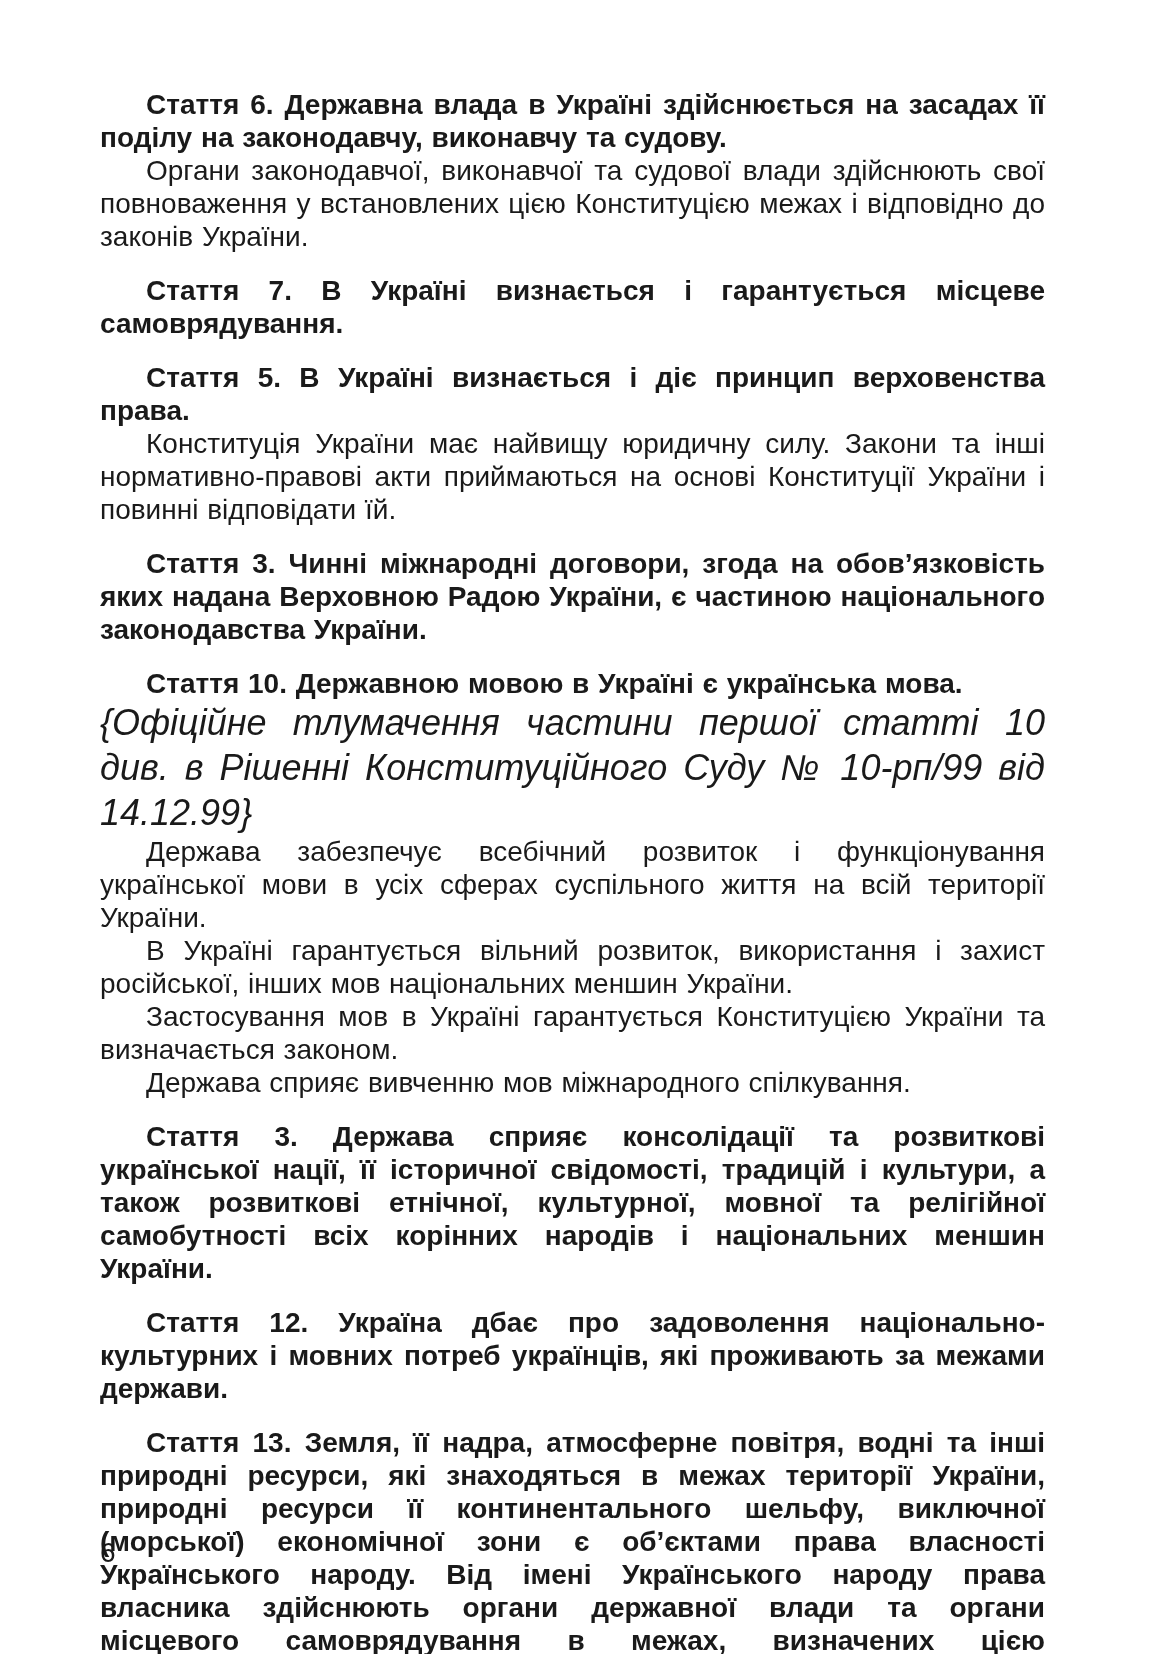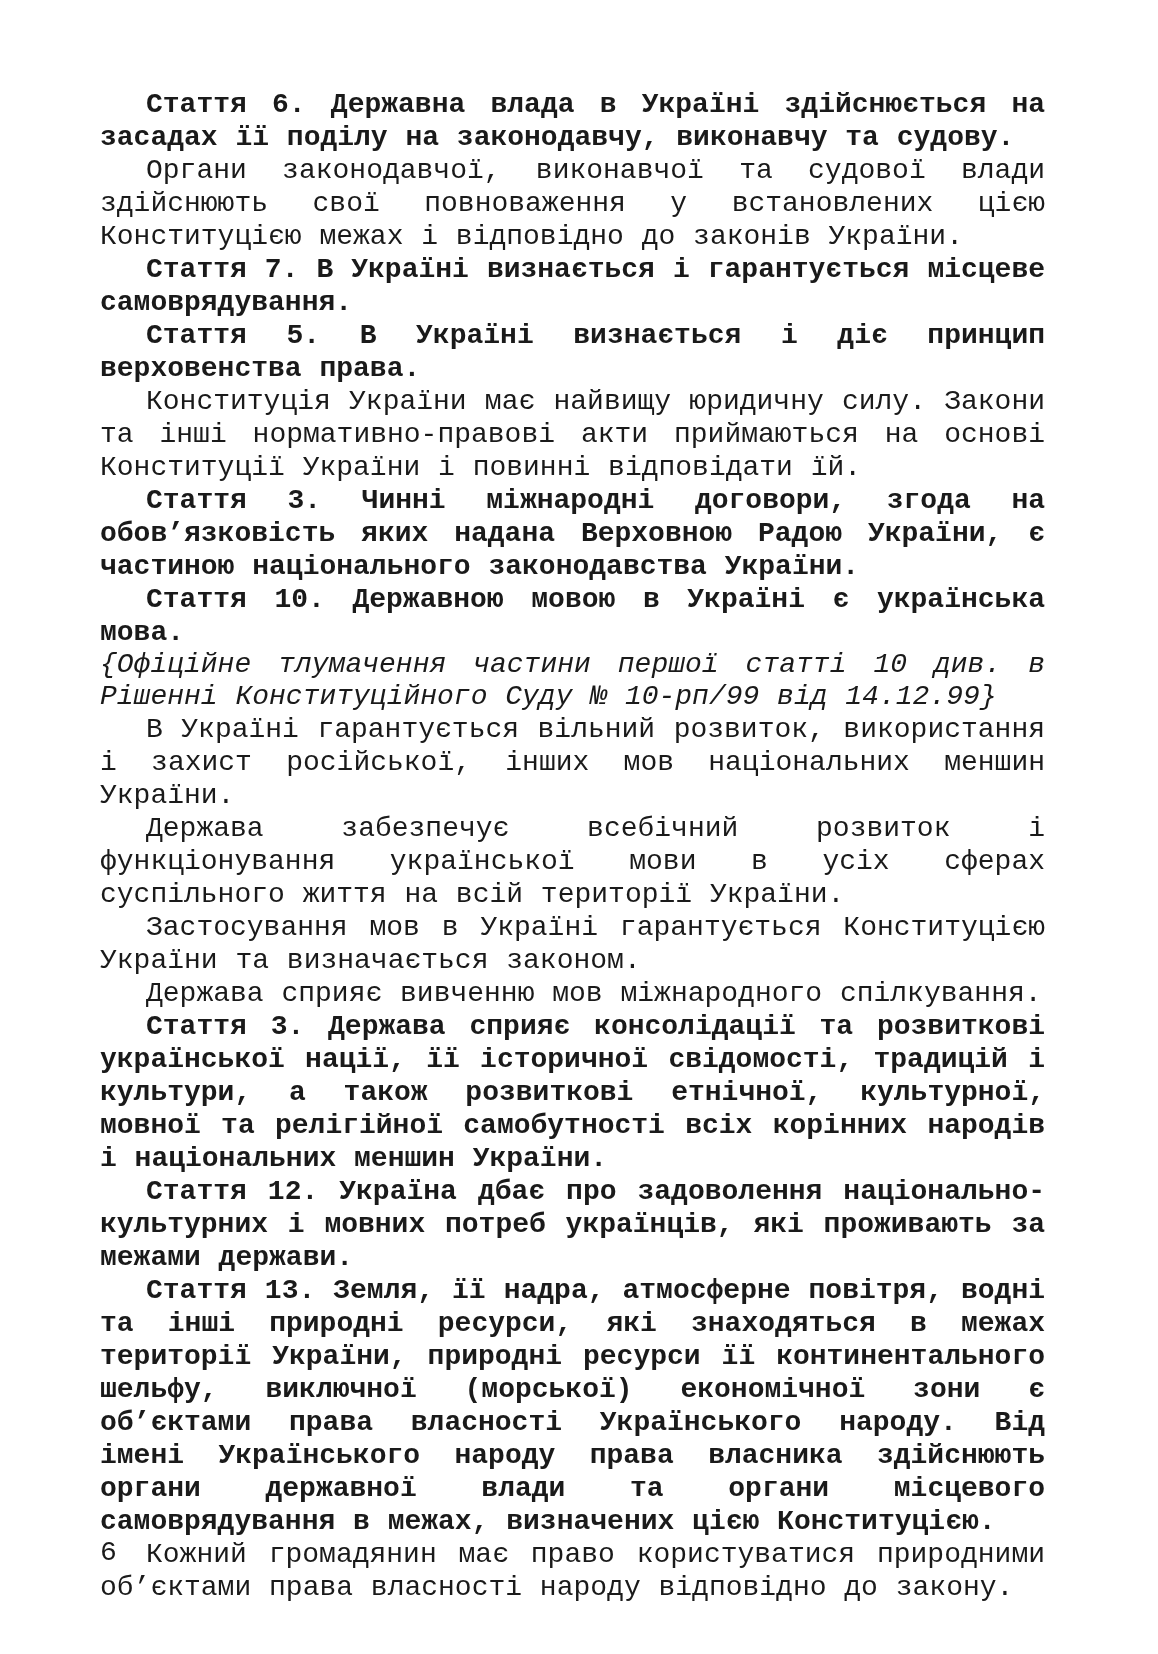--- a/index.html
+++ b/index.html
@@ -5,50 +5,51 @@
   html, body {
     margin: 0;
     padding: 0;
     background: #ffffff;
   }
   .page {
     position: relative;
     width: 1158px;
     height: 1654px;
     background: #ffffff;
-    font-family: Liberation Mono, monospace;
+    font-family: Liberation Sans, sans-serif;
     color: #1a1a1a;
     overflow: hidden;
     box-sizing: border-box;
   }
   .text-block {
     position: absolute;
     left: 100px;
     top: 88px;
     width: 945px;
   }
   .para {
     margin: 0;
     font-size: 28px;
     line-height: 33px;
     text-align: justify;
     text-indent: 46px;
     word-spacing: 1px;
   }
   .para.heading {
     font-weight: bold;
+    margin-top: 21px;
   }
   .para.heading.first {
     margin-top: 0;
   }
   .para.note {
     font-style: italic;
     text-indent: 0;
-    font-size: 28px;
-    line-height: 32px;
+    font-size: 36px;
+    line-height: 45px;
   }
   .page-number {
     position: absolute;
     left: 100px;
     top: 1537px;
     font-size: 28px;
     color: #1a1a1a;
   }
 </style>
 </head>
@@ -57,22 +58,22 @@
 <div class="page">
   <div class="text-block">
     <p class="para heading first">Стаття 6. Державна влада в Україні здійснюється на засадах її поділу на законодавчу, виконавчу та судову.</p>
     <p class="para body">Органи законодавчої, виконавчої та судової влади здійснюють свої повноваження у встановлених цією Конституцією межах і відповідно до законів України.</p>
     <p class="para heading">Стаття 7. В Україні визнається і гарантується місцеве самоврядування.</p>
     <p class="para heading">Стаття 5. В Україні визнається і діє принцип верховенства права.</p>
     <p class="para body">Конституція України має найвищу юридичну силу. Закони та інші нормативно-правові акти приймаються на основі Конституції України і повинні відповідати їй.</p>
     <p class="para heading">Стаття 3. Чинні міжнародні договори, згода на обов’язковість яких надана Верховною Радою України, є частиною національного законодавства України.</p>
     <p class="para heading">Стаття 10. Державною мовою в Україні є українська мова.</p>
     <p class="para note">{Офіційне тлумачення частини першої статті 10 див. в Рішенні Конституційного Суду № 10-рп/99 від 14.12.99}</p>
+    <p class="para body">Держава забезпечує всебічний розвиток і функціонування української мови в усіх сферах суспільного життя на всій території України.</p>
     <p class="para body">В Україні гарантується вільний розвиток, використання і захист російської, інших мов національних меншин України.</p>
-    <p class="para body">Держава забезпечує всебічний розвиток і функціонування української мови в усіх сферах суспільного життя на всій території України.</p>
     <p class="para body">Застосування мов в Україні гарантується Конституцією України та визначається законом.</p>
     <p class="para body">Держава сприяє вивченню мов міжнародного спілкування.</p>
     <p class="para heading">Стаття 3. Держава сприяє консолідації та розвиткові української нації, її історичної свідомості, традицій і культури, а також розвиткові етнічної, культурної, мовної та релігійної самобутності всіх корінних народів і національних меншин України.</p>
     <p class="para heading">Стаття 12. Україна дбає про задоволення національно-культурних і мовних потреб українців, які проживають за межами держави.</p>
     <p class="para heading">Стаття 13. Земля, її надра, атмосферне повітря, водні та інші природні ресурси, які знаходяться в межах території України, природні ресурси її континентального шельфу, виключної (морської) економічної зони є об’єктами права власності Українського народу. Від імені Українського народу права власника здійснюють органи державної влади та органи місцевого самоврядування в межах, визначених цією Конституцією.</p>
     <p class="para body">Кожний громадянин має право користуватися природними об’єктами права власності народу відповідно до закону.</p>
   </div>
   <div class="page-number">6</div>
 </div>
 

